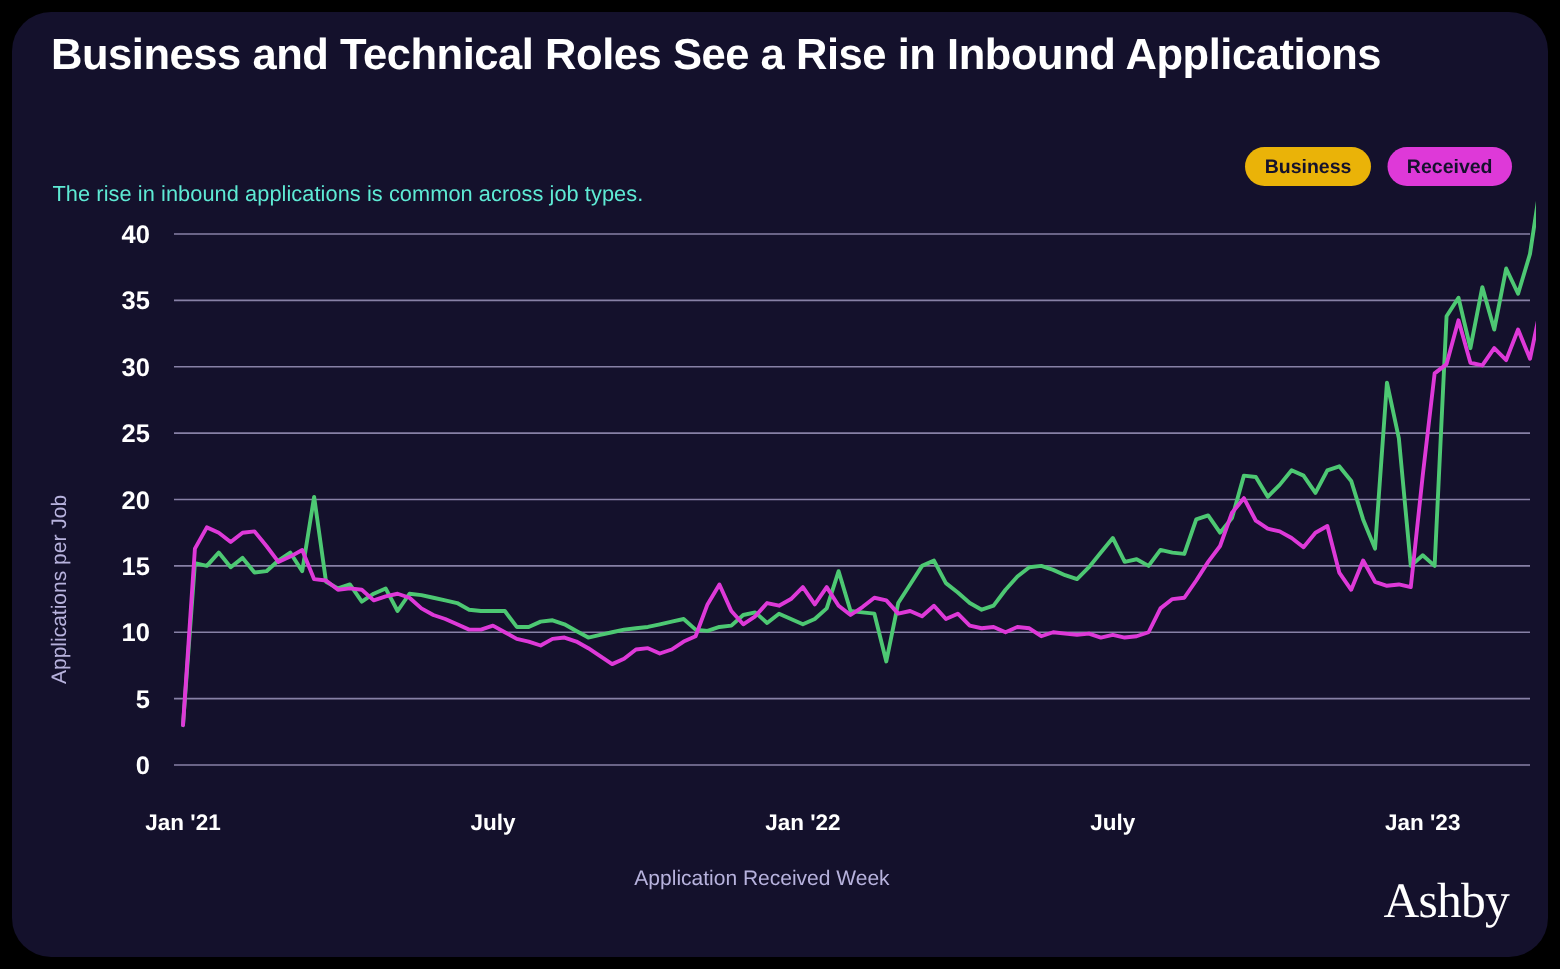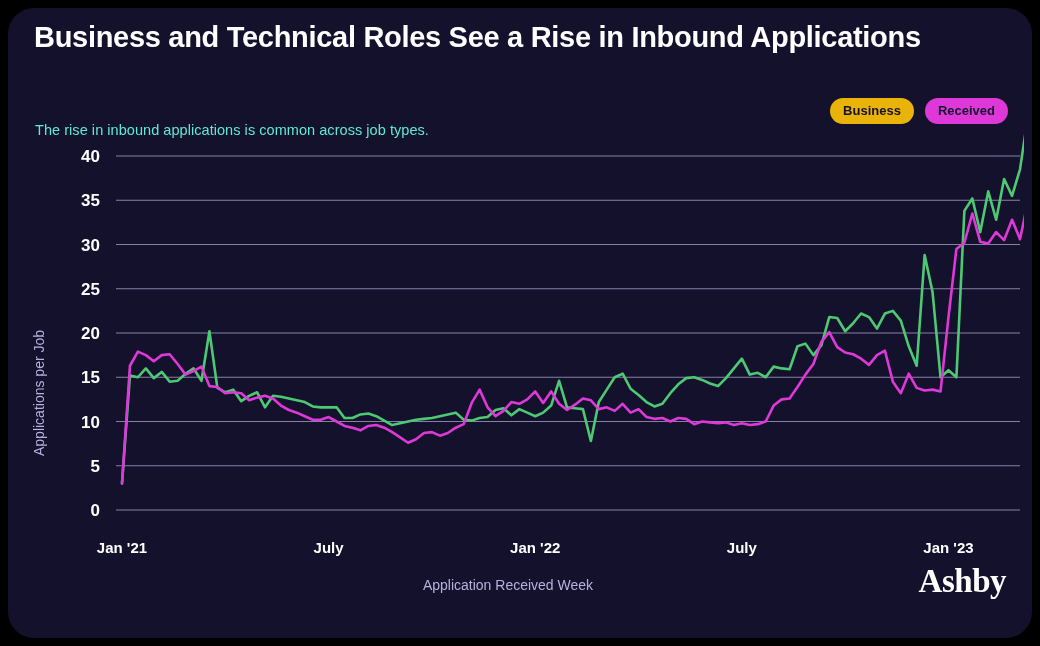--- a/index.html
+++ b/index.html
@@ -89,25 +89,25 @@
   .axis-title {
     fill: #B7B2DD;
     font-size: 14px;
     font-family: "Liberation Sans", sans-serif;
   }
   .gridline { stroke: #8781A6; stroke-width: 1.1; }
   .series { fill: none; stroke-width: 2.6; stroke-linejoin: round; stroke-linecap: round; }
   .brandmark {
     position: absolute;
     right: 26px;
-    bottom: 40px;
+    bottom: 20px;
     color: #FFFFFF;
     font-family: "Liberation Serif", serif;
     font-size: 33px;
-    font-weight: bold;
+    font-weight: normal;
     letter-spacing: -0.5px;
     line-height: 34px;
   }
 </style>
 </head>
 <body>
 
 <div class="card">
 
   <div class="title">Business and Technical Roles See a Rise in Inbound Applications</div>

